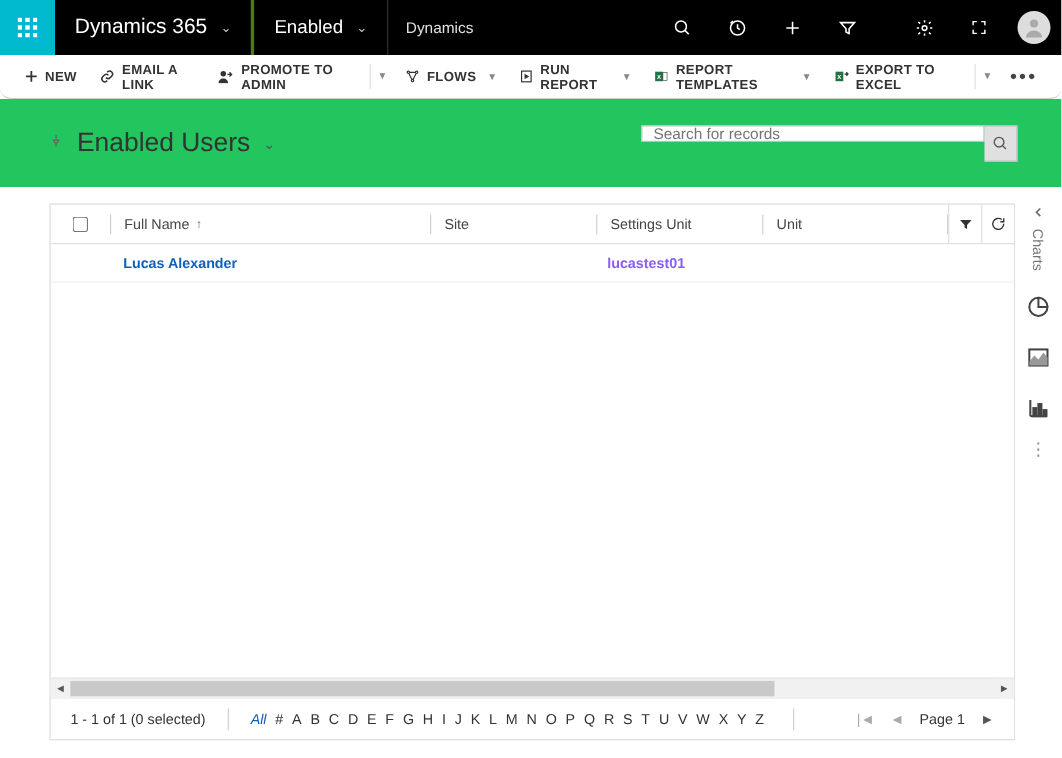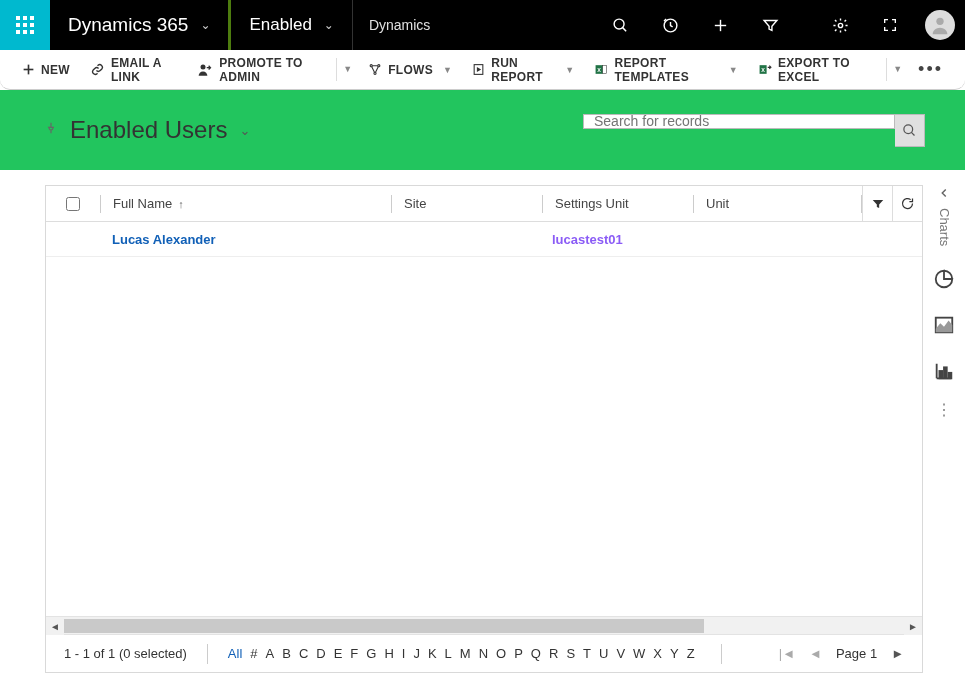--- a/index.html
+++ b/index.html
@@ -59,21 +59,21 @@
   .hscroll { height:18px; background:#f1f1f1; position:relative; border-top:1px solid #e3e3e3; }
   .hscroll .thumb { position:absolute; left:18px; top:2px; height:14px; width:640px; background:#c9c9c9; }
   .hscroll .arrow { position:absolute; top:0; width:18px; height:18px; display:flex; align-items:center; justify-content:center; font-size:10px; color:#555; background:#f1f1f1;}
   .hscroll .arrow.l { left:0; }
   .hscroll .arrow.r { right:0; }
 
   .footer { height: 38px; border-top:1px solid #e3e3e3; display:flex; align-items:center; font-size:13px; color:#333; padding: 0 18px; gap:20px;justify-content:space-between; }
   .footer .sep { width:1px; height:20px; background:#ccc; }
   .alpha { display:flex; gap:8px; }
   .alpha span { cursor:pointer; }
-  .alpha .all { color:#1160B7; }
+  .alpha .all { color:#1160B7;font-style:italic; }
   .footer .pager { margin-left:auto; display:flex; align-items:center; gap:14px; }
   .pager .nav { cursor:pointer; color:#555; }
   .pager .nav.dis { color:#aaa; }
 
   
   .chartrail { position:absolute; right:0; top:170px; width:42px; bottom:0; background:#fff; }
   .chartrail .collapse { height:28px; display:flex; align-items:center; justify-content:center; color:#666; cursor:pointer; padding-top:18px;}
   .chartrail .vlabel { writing-mode: vertical-rl; color:#777; font-size:13px; padding:6px 0; margin:4px auto; cursor:pointer; }
   .chartrail .cico { height:46px; display:flex; align-items:center; justify-content:center; cursor:pointer; color:#444; }
   .chartrail .dots { height:30px; display:flex; align-items:center; justify-content:center; color:#888; cursor:pointer;}

